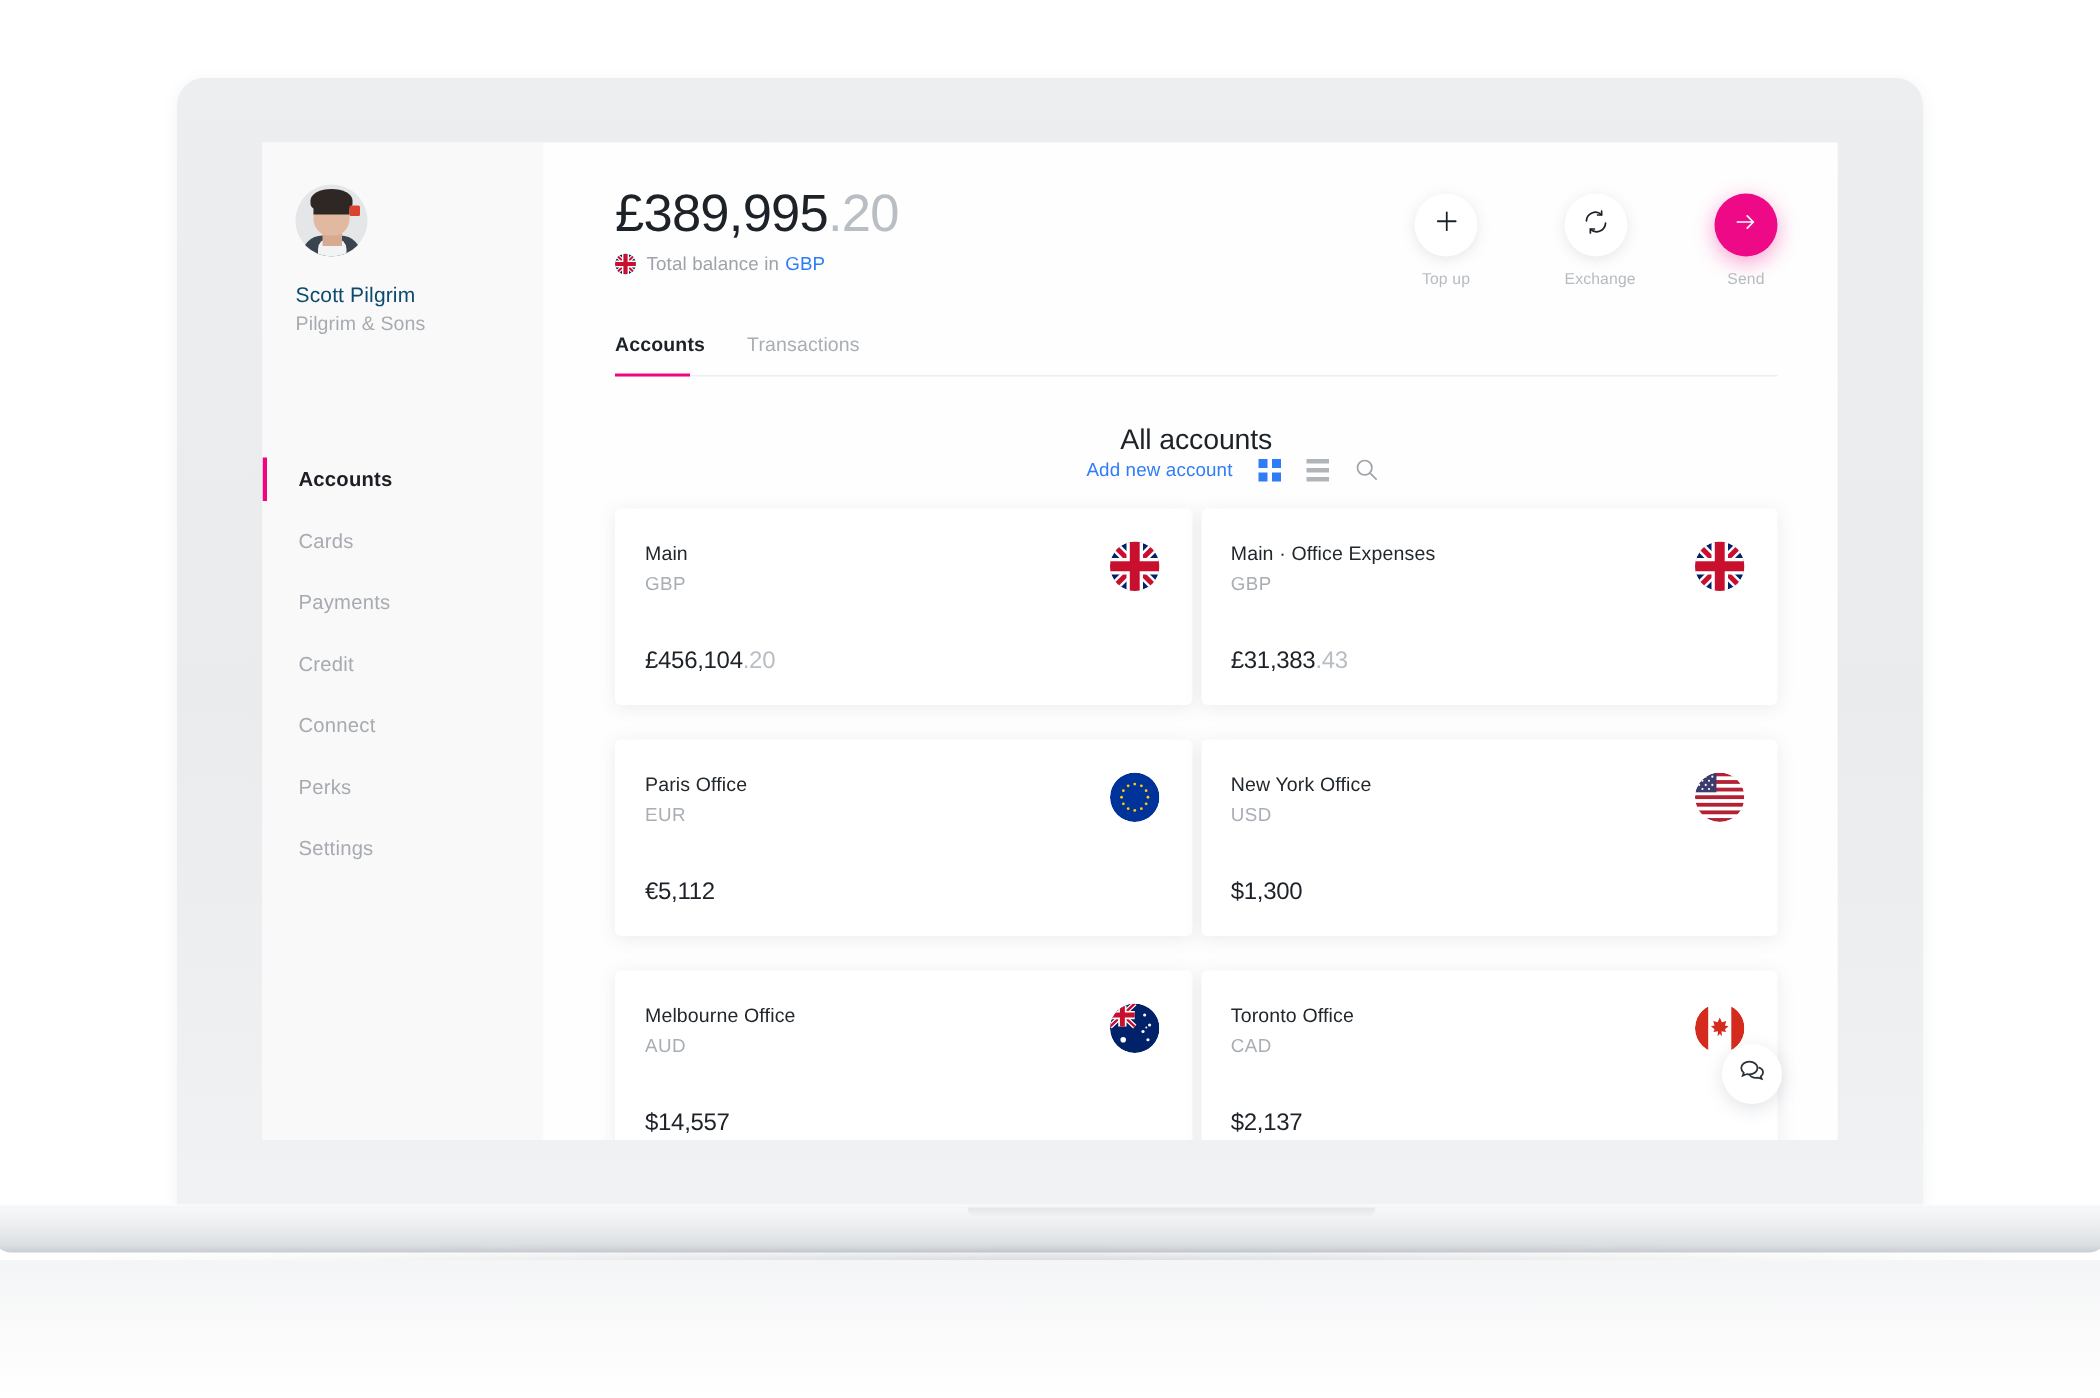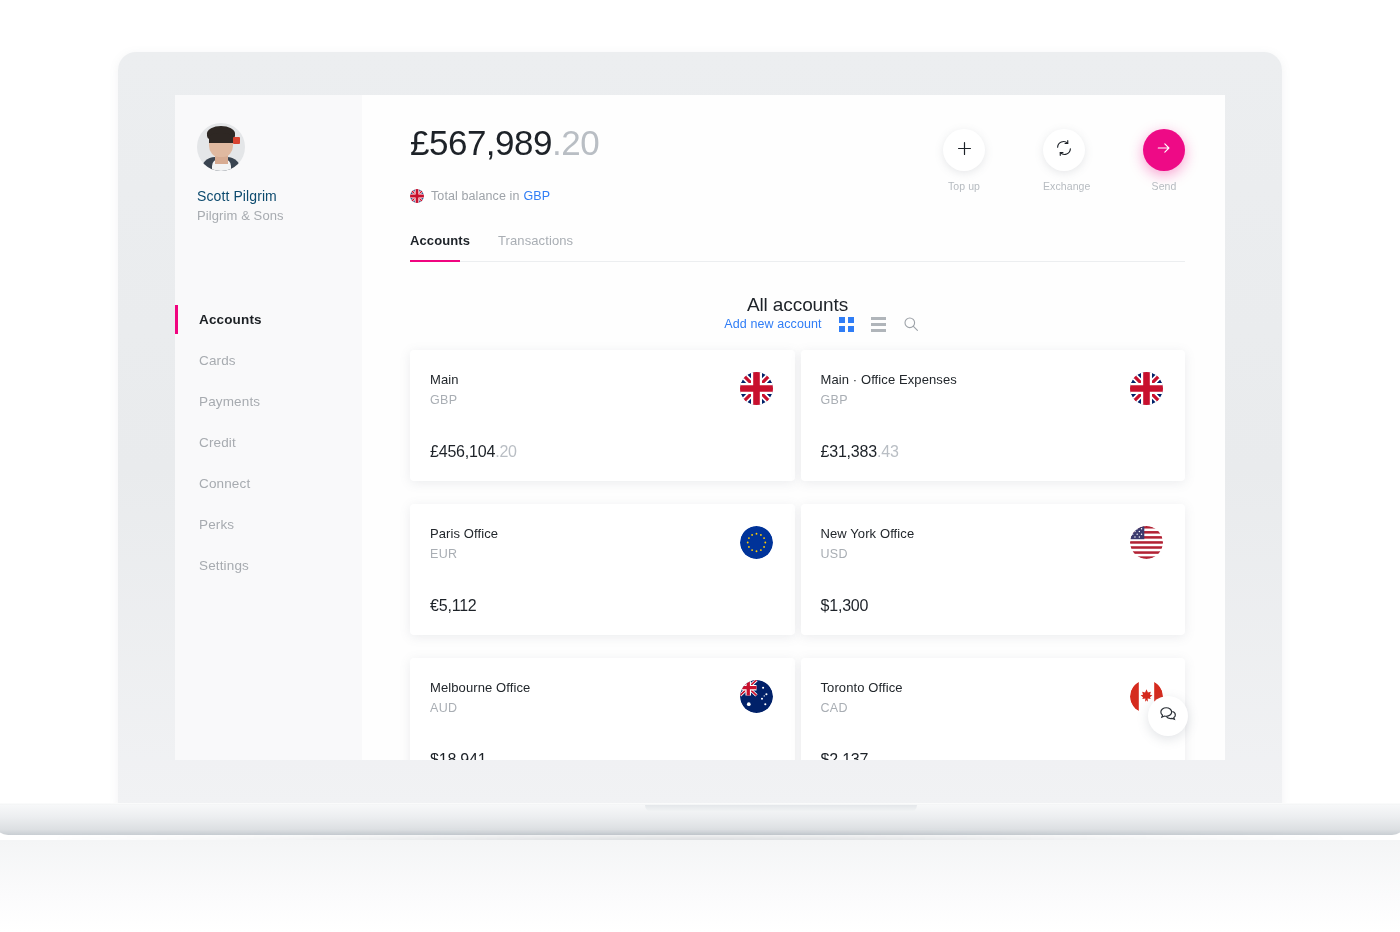--- a/index.html
+++ b/index.html
@@ -209,21 +209,21 @@
   .balance {
     font-size: 35px;
     color: #1d2228;
     font-weight: normal;
     letter-spacing: -0.5px;
     line-height: 1;
   }
   .balance .dec { color: #b9bec4; }
 
   .balance-sub {
-    margin-top: 29px;
+    margin-top: 9px;
     display: flex;
     align-items: flex-start;
     font-size: 12.5px;
     color: #9ea3a9;
     letter-spacing: 0.1px;
   }
   .balance-sub .cur { color: #2f7df6; margin-left: 4px; }
 
   .actions { display: flex; gap: 18px; padding-top: 4px; }
   .action { width: 42px; text-align: center; margin-left: 40px; }
@@ -384,21 +384,21 @@
           </div>
       </div>
     </div>
 
     <div class="main">
       <div class="main-inner">
 
         <div class="head-row">
           <div>
             <div class="balance">
-              <span>£567,989</span><span class="dec">.20</span>
+              <span>£389,995</span><span class="dec">.20</span>
             </div>
             <div class="balance-sub">
               <span class="flag small" style="margin-right:7px">
                 <svg width="14" height="14" viewBox="0 0 60 60">
                     <circle cx="30" cy="30" r="30" fill="#012169"></circle>
                     <path d="M0 0 L60 60 M60 0 L0 60" stroke="#fff" stroke-width="12"></path>
                     <path d="M0 0 L60 60 M60 0 L0 60" stroke="#C8102E" stroke-width="6"></path>
                     <path d="M30 0 V60 M0 30 H60" stroke="#fff" stroke-width="20"></path>
                     <path d="M30 0 V60 M0 30 H60" stroke="#C8102E" stroke-width="12"></path>
                   </svg>
@@ -623,21 +623,21 @@
                         <circle cx="48" cy="26" r="1.9"></circle>
                       <circle cx="40" cy="34" r="1.9"></circle>
                         <circle cx="46" cy="44" r="1.9"></circle>
                       <circle cx="44" cy="29" r="1.2"></circle>
                     </g>
                   </g>
                 </svg>
               </span>
             </div>
             <div class="acct-amt">
-              <span>$18,941</span><span class="dec"></span>
+              <span>$14,557</span><span class="dec"></span>
             </div>
           </div>
 
           <div class="acct-card">
             <div class="acct-top">
               <div>
                 <div class="acct-name">Toronto Office</div>
                 <div class="acct-cur">CAD</div>
               </div>
               <span class="flag">

